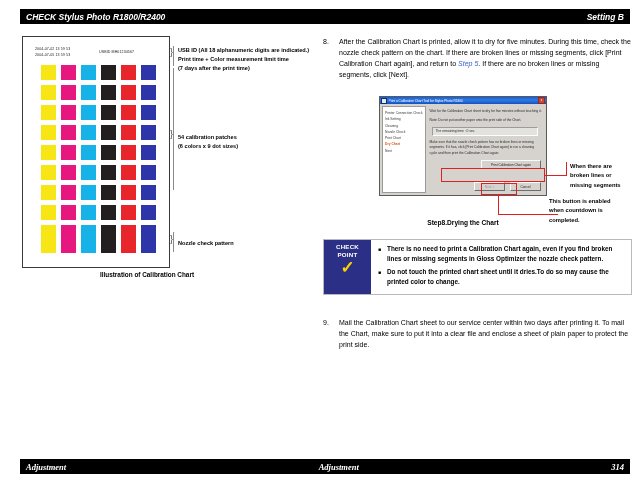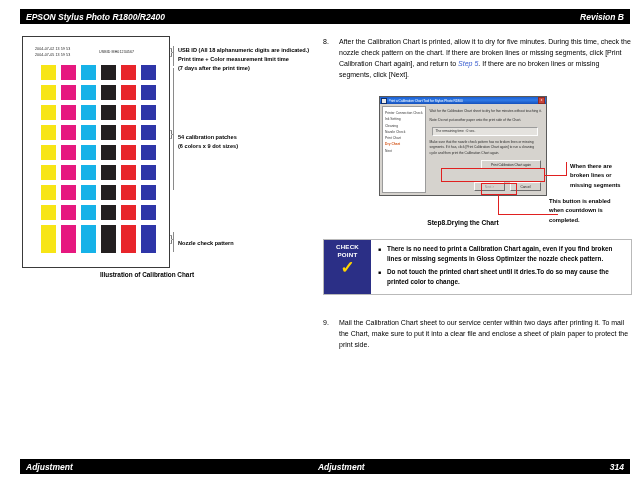--- a/index.html
+++ b/index.html
@@ -26,21 +26,21 @@
     color: #ffffff;
     font-style: italic;
     font-weight: bold;
     font-size: 8.5px;
     display: flex;
     align-items: center;
     box-sizing: border-box;
     padding: 0 6px;
   }
   .bar.header { top: 9px; }
-  .bar.footer { top: 459px; }
+  .bar.footer { top: 459px; font-family: Liberation Serif, serif; }
   .bar .left  { flex: 0 0 auto; }
   .bar .mid   { flex: 1 1 auto; text-align: center; }
   .bar .right { flex: 0 0 auto; }
 
   
   #chart-figure {
     position: absolute;
     left: 22px;
     top: 36px;
     width: 148px;
@@ -337,23 +337,23 @@
     padding-top: 1px;
   }
   .cp-item .tx { flex: 1 1 auto; }
 
   #step9 { position: absolute; left: 323px; top: 317px; width: 310px; }
 </style>
 </head>
 <body>
 
 <div class="bar header">
-  <span class="left">EPSON Stylus Photo R1800/R2400</span>
+  <span class="left">CHECK Stylus Photo R1800/R2400</span>
   <span class="mid"></span>
-  <span class="right">Revision B</span>
+  <span class="right">Setting B</span>
 </div>
 
 <div id="chart-figure">
   <div id="chart-timestamps">
     <div>2004-07-02 13 59 53</div>
     <div>2004-07-05 13 59 53</div>
   </div>
   <div id="chart-usbid">USBID MH01234567</div>
   <div id="patch-grid">
       <div class="patch" style="background: rgb(247, 229, 22);"></div>

